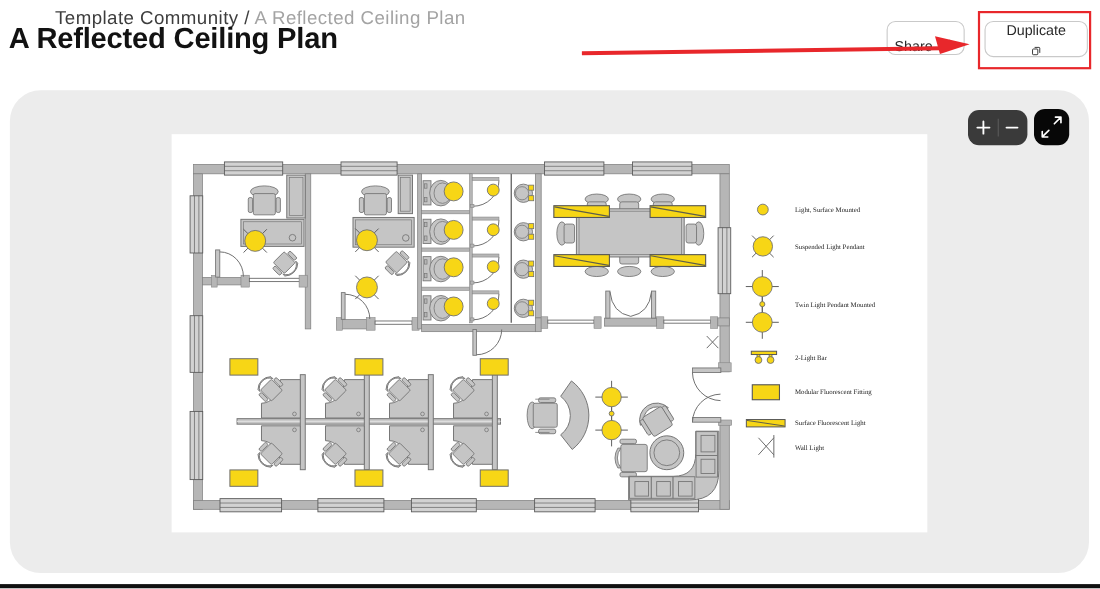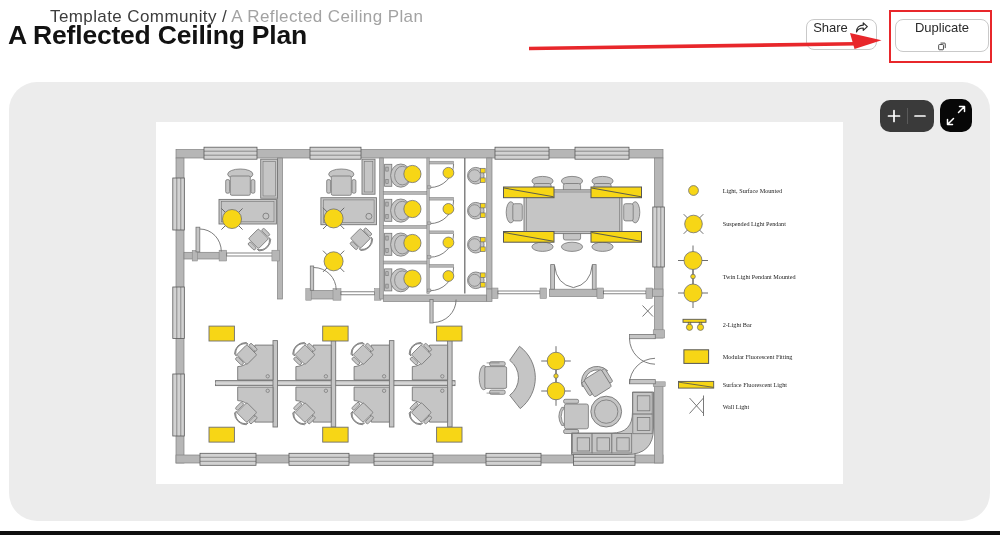--- a/index.html
+++ b/index.html
@@ -6,21 +6,21 @@
   body{font-family:"Liberation Sans", sans-serif;position:relative;}
   .abs{position:absolute;}
 </style>
 </head>
 <body>
 
 <div class="abs" style="left:10px;top:7px;font-size:17px;color:#3d3d3d;letter-spacing:0.4px;margin-left:40px;">Template Community / <span style="color:#a3a3a3;">A Reflected Ceiling Plan</span></div>
 
 <div class="abs" style="left:8px;top:20px;font-size:26.5px;font-weight:800;color:#121212;letter-spacing:-0.2px;">A Reflected Ceiling Plan</div>
 
-<div class="abs" style="left:806px;top:19px;width:71px;height:31px;border:1.2px solid #c9c9c9;border-radius:8px;background:#fff;box-sizing:border-box;display:flex;align-items:flex-start;justify-content:center;gap:6px;">
+<div class="abs" style="left:806px;top:19px;width:71px;height:31px;border:1.2px solid #c9c9c9;border-radius:8px;background:#fff;box-sizing:border-box;display:flex;align-items:flex-end;justify-content:center;gap:6px;">
   <span style="font-size:13px;color:#2a2a2a;">Share</span>
 
   <svg width="16" height="15" viewBox="0 0 24 24" fill="none" stroke="#2a2a2a" stroke-width="1.9" stroke-linecap="round" stroke-linejoin="round">
       <path d="M14 4.5 L20.5 10.5 L14 16.5 V12.8 C7.5 12.8 4.8 15.5 3.2 19.2 C3.2 12 7.5 8.2 14 8.2 Z"></path>
     </svg>
 </div>
 
 <div class="abs" style="left:895px;top:19px;width:94px;height:33px;border:1.2px solid #c9c9c9;border-radius:8px;background:#fff;box-sizing:border-box;display:flex;align-items:center;justify-content:center;gap:6px;flex-direction:column;">
   <span style="font-size:13px;color:#2a2a2a;">Duplicate</span>
 

